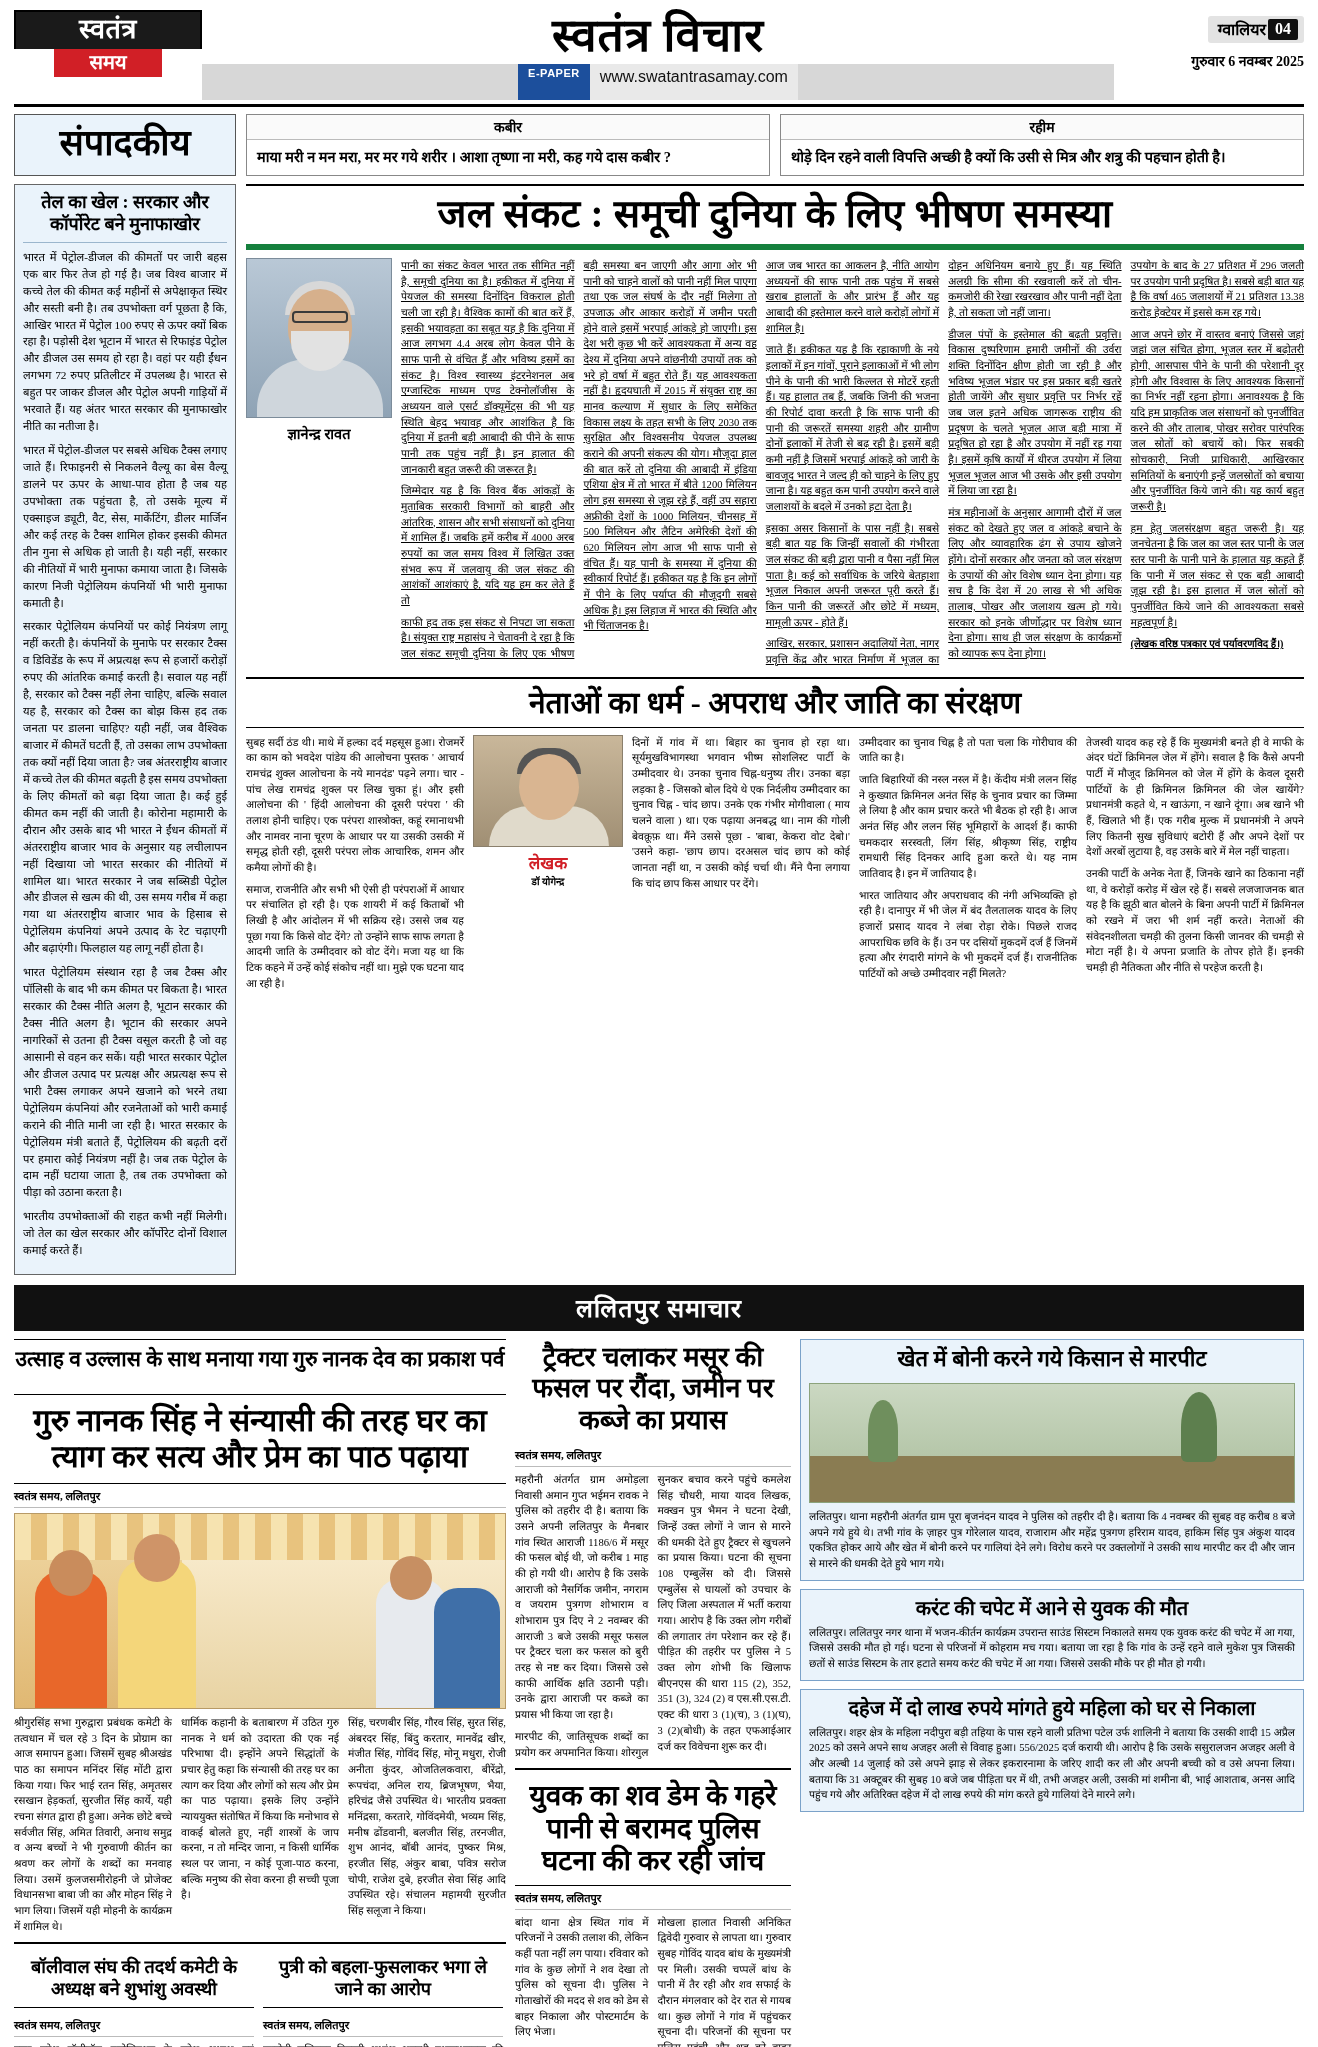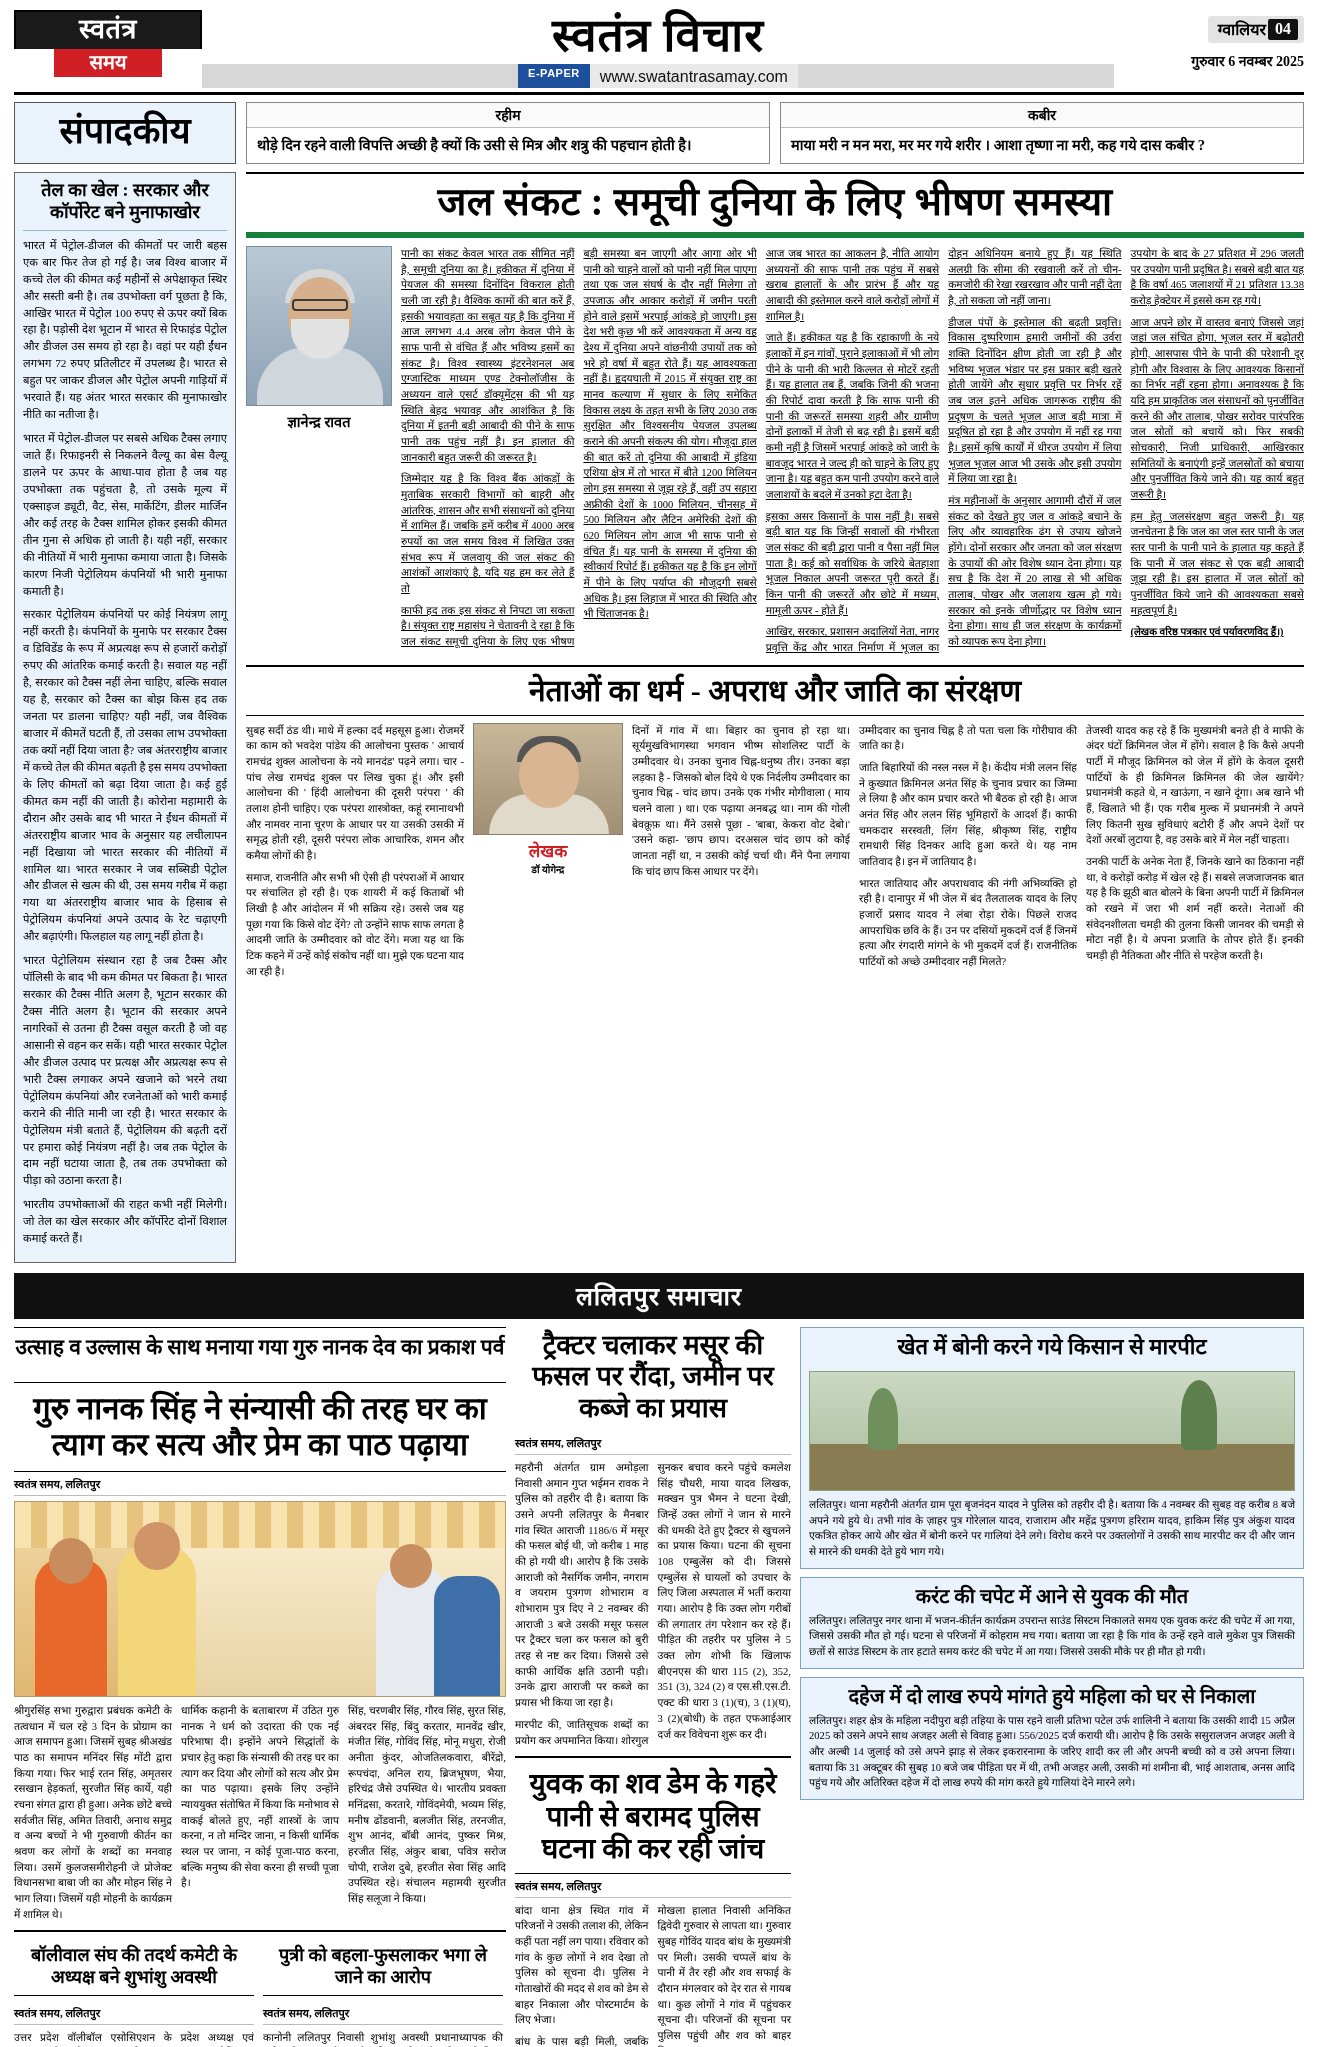--- a/index.html
+++ b/index.html
@@ -63,21 +63,21 @@
     font-size: 46px;
     font-weight: bold;
     line-height: 1.05;
     letter-spacing: 1px;
   }
   .epaper-bar {
     margin-top: 4px;
     display: flex;
     justify-content: center;
     align-items: stretch;
-    height: 24px;
+    height: 36px;
   }
   .epaper-strip-l, .epaper-strip-r {
     background: #d7d7d7;
     flex: 1 1 auto;
   }
   .epaper-tag {
     background: #1c4f9c;
     color: #fff;
     font-family: "Liberation Sans", sans-serif;
     font-size: 11px;
@@ -504,26 +504,26 @@
       </div>
       <div class="edition-date">गुरुवार 6 नवम्बर 2025</div>
     </div>
   </div>
 
   <div class="quotes-row">
     <div class="editorial-head">
       <div class="t">संपादकीय</div>
     </div>
     <div class="quote-box">
+      <div class="quote-label">कबीर</div>
+      <div class="quote-text">माया मरी न मन मरा, मर मर गये शरीर । आशा तृष्णा ना मरी, कह गये दास कबीर ?</div>
+    </div>
+    <div class="quote-box">
       <div class="quote-label">रहीम</div>
       <div class="quote-text">थोड़े दिन रहने वाली विपत्ति अच्छी है क्यों कि उसी से मित्र और शत्रु की पहचान होती है।</div>
-    </div>
-    <div class="quote-box">
-      <div class="quote-label">कबीर</div>
-      <div class="quote-text">माया मरी न मन मरा, मर मर गये शरीर । आशा तृष्णा ना मरी, कह गये दास कबीर ?</div>
     </div>
   </div>
 
   <div class="main-grid">
 
     <div class="col-left">
       <div class="edit-title">तेल का खेल : सरकार और कॉर्पोरेट बने मुनाफाखोर</div>
       <div class="edit-body">
         <p>भारत में पेट्रोल-डीजल की कीमतों पर जारी बहस एक बार फिर तेज हो गई है। जब विश्व बाजार में कच्चे तेल की कीमत कई महीनों से अपेक्षाकृत स्थिर और सस्ती बनी है। तब उपभोक्ता वर्ग पूछता है कि, आखिर भारत में पेट्रोल 100 रुपए से ऊपर क्यों बिक रहा है। पड़ोसी देश भूटान में भारत से रिफाइंड पेट्रोल और डीजल उस समय हो रहा है। वहां पर यही ईंधन लगभग 72 रुपए प्रतिलीटर में उपलब्ध है। भारत से बहुत पर जाकर डीजल और पेट्रोल अपनी गाड़ियों में भरवाते हैं। यह अंतर भारत सरकार की मुनाफाखोर नीति का नतीजा है।</p>
         <p>भारत में पेट्रोल-डीजल पर सबसे अधिक टैक्स लगाए जाते हैं। रिफाइनरी से निकलने वैल्यू का बेस वैल्यू डालने पर ऊपर के आधा-पाव होता है जब यह उपभोक्ता तक पहुंचता है, तो उसके मूल्य में एक्साइज ड्यूटी, वैट, सेस, मार्केटिंग, डीलर मार्जिन और कई तरह के टैक्स शामिल होकर इसकी कीमत तीन गुना से अधिक हो जाती है। यही नहीं, सरकार की नीतियों में भारी मुनाफा कमाया जाता है। जिसके कारण निजी पेट्रोलियम कंपनियों भी भारी मुनाफा कमाती है।</p>

